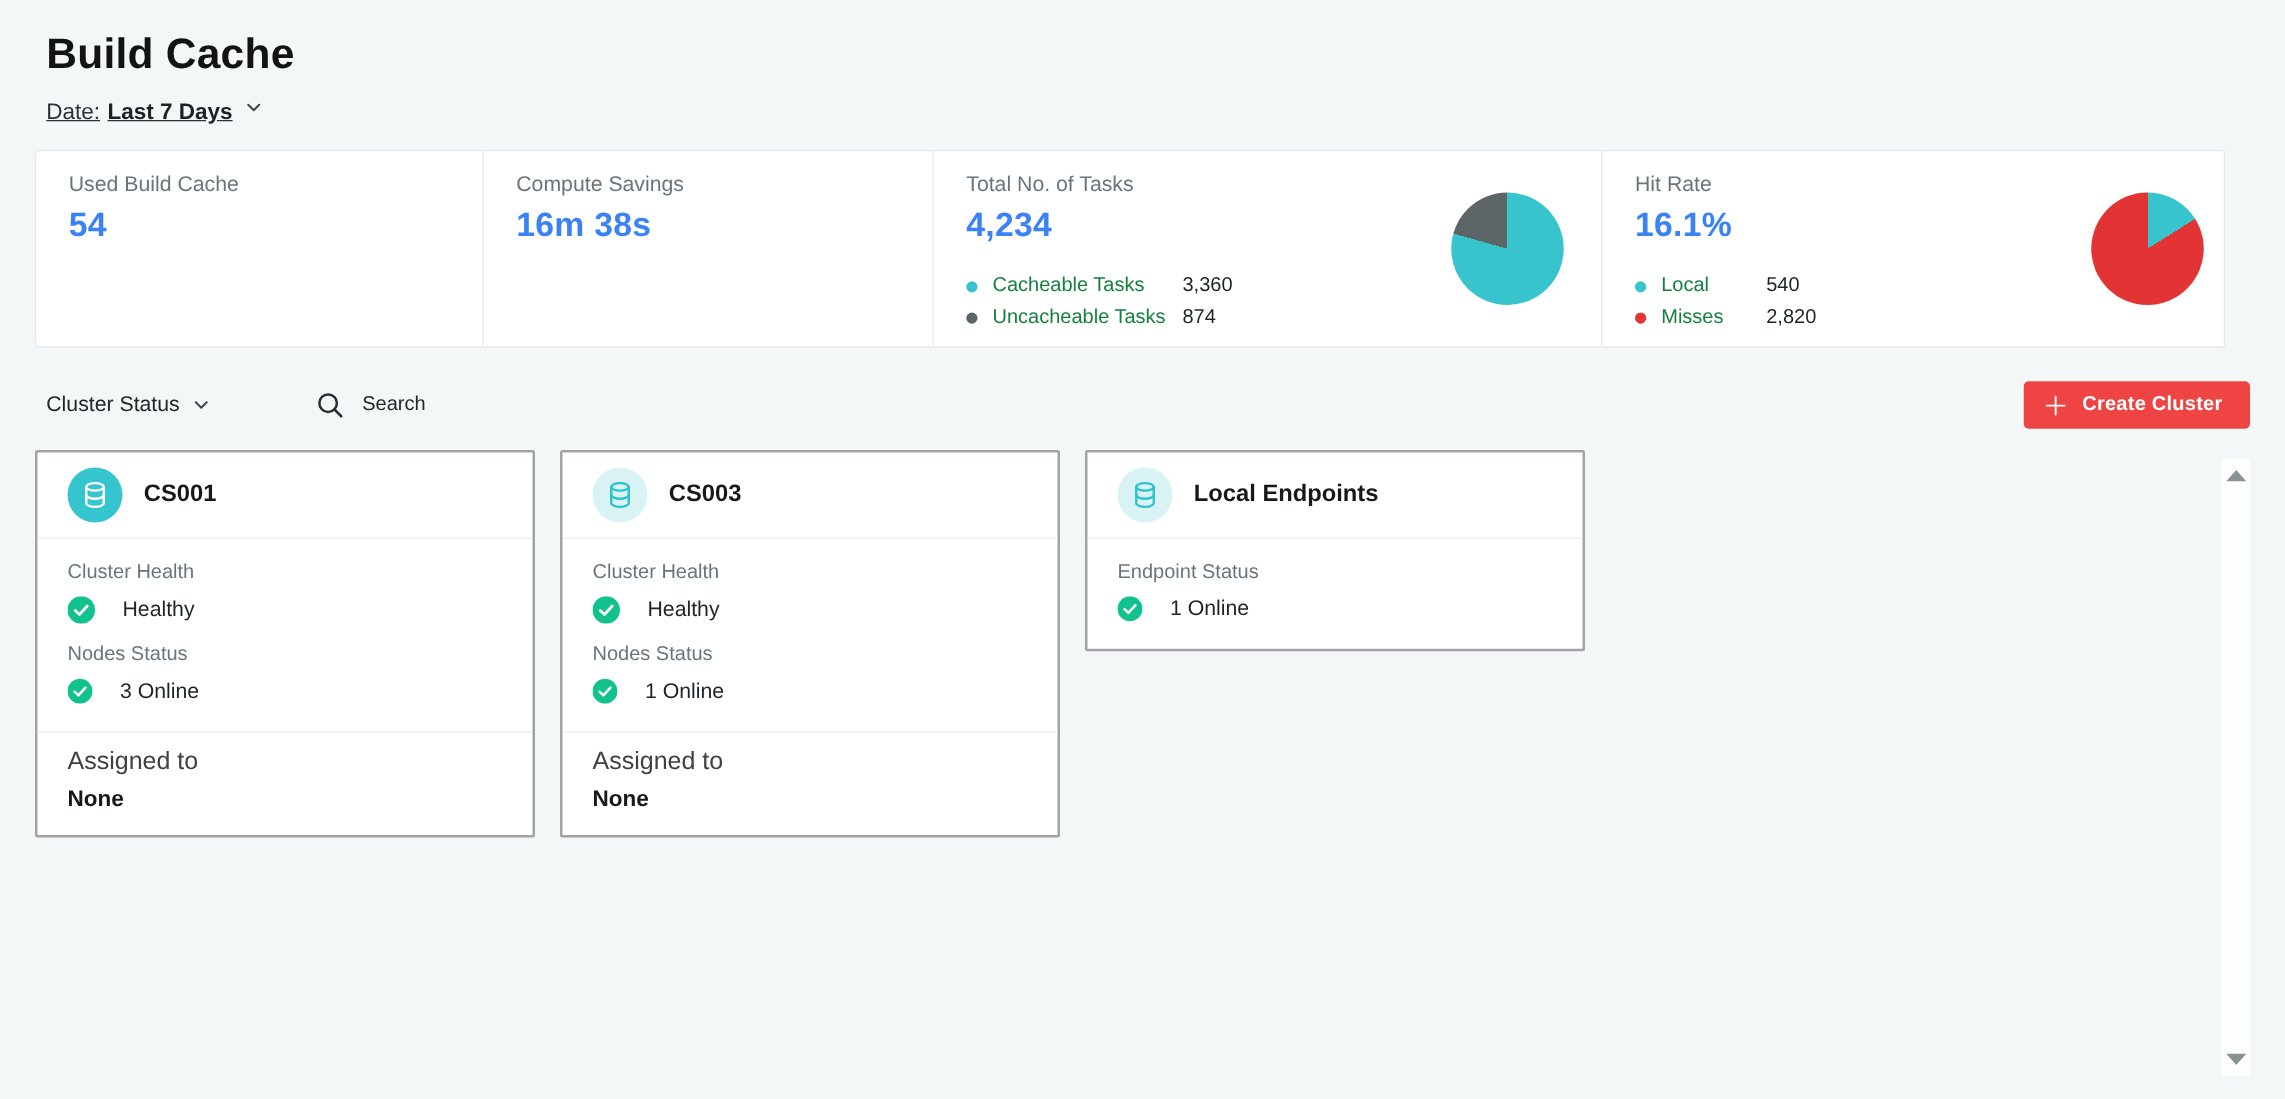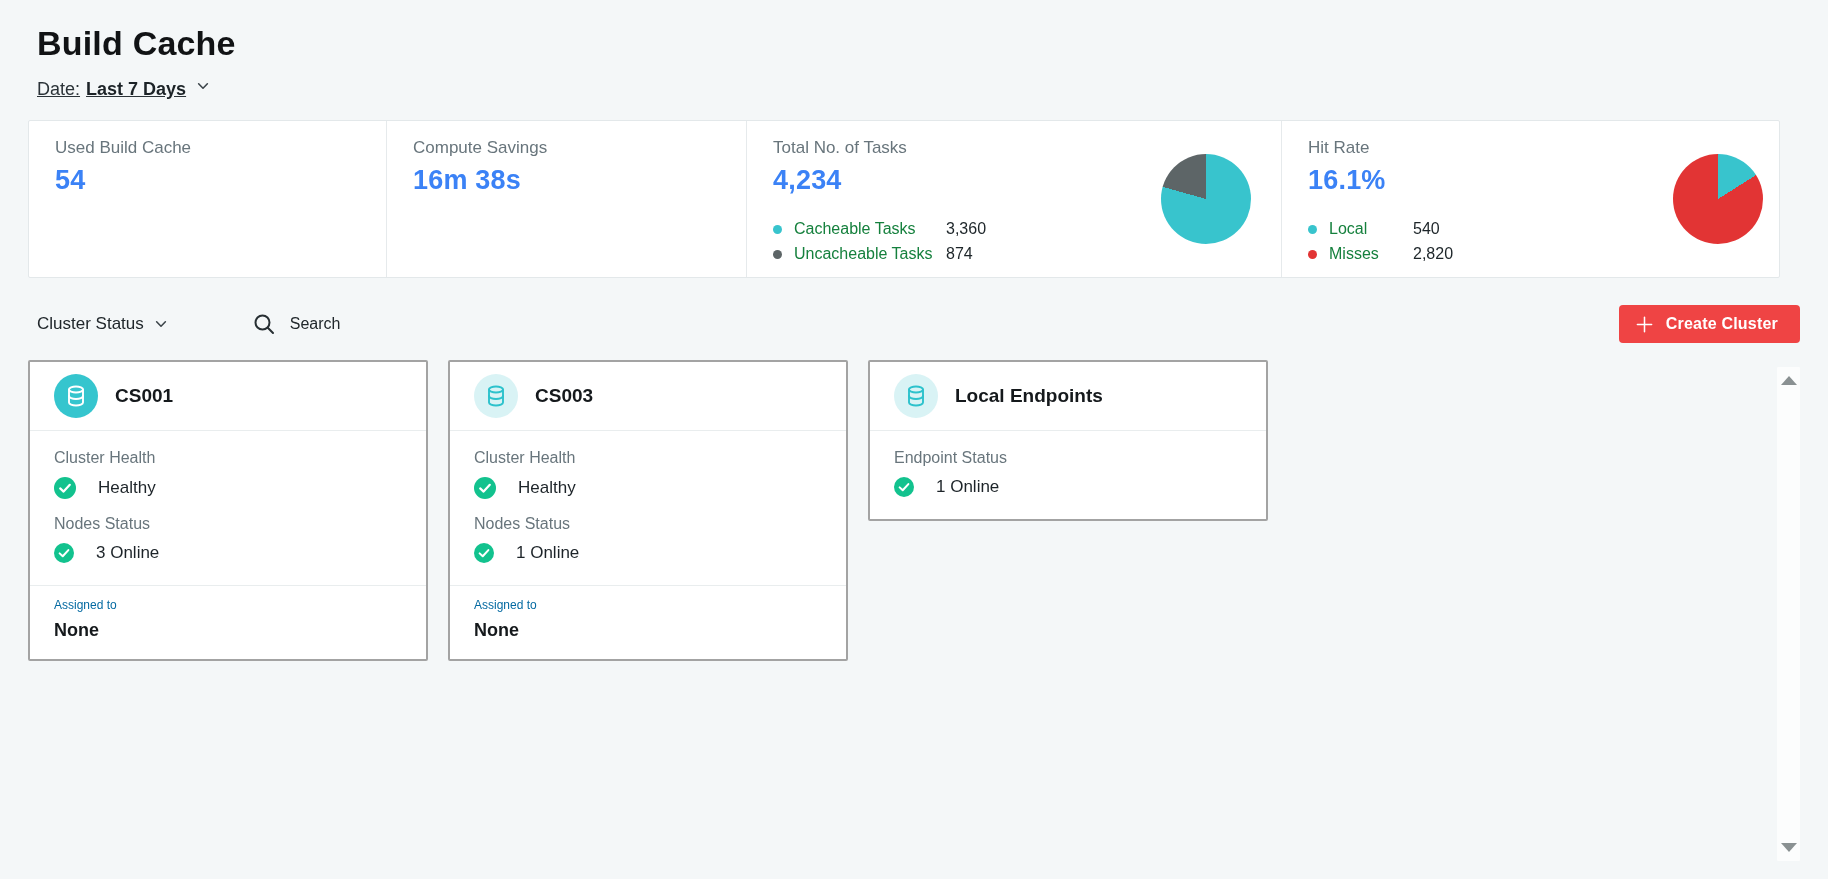--- a/index.html
+++ b/index.html
@@ -71,21 +71,21 @@
   .db-icon { width:24px; height:24px; display:block; }
   .card-title { font-size:19px; font-weight:700; color:#15191c; }
   .card-body { padding:16px 24px 22px 24px; }
   .field-label { font-size:16px; color:#68757c; margin-top:16px; }
   .field-label:first-child { margin-top:2px; }
   .status-row { display:flex; align-items:center; gap:22px; margin-top:10px; }
   .check-icon { width:22px; height:22px; display:block; }
   .status-row.small .check-icon { width:20px; height:20px; }
   .status-text { font-size:17px; color:#1d2429; }
   .card-footer { border-top:1px solid #e9edee; padding:12px 24px 18px 24px; }
-  .assigned-label { font-size:12px; color:#0369a1; }
+  .assigned-label { font-size:20px; color:#404040; }
   .assigned-value { font-size:18px; font-weight:700; color:#15191c; margin-top:8px; }
 
   
   .scrollbar {
     position:absolute; right:28px; top:367px; width:23px; height:494px;
     background:#fcfdfd; border-radius:1px;
   }
   .scroll-arrow { position:absolute; left:50%; transform:translateX(-50%); width:0; height:0; cursor:pointer; }
   .scroll-arrow.up { top:9px; border-left:8px solid transparent; border-right:8px solid transparent; border-bottom:9px solid #8a9192; }
   .scroll-arrow.down { bottom:9px; border-left:8px solid transparent; border-right:8px solid transparent; border-top:9px solid #8a9192; }

